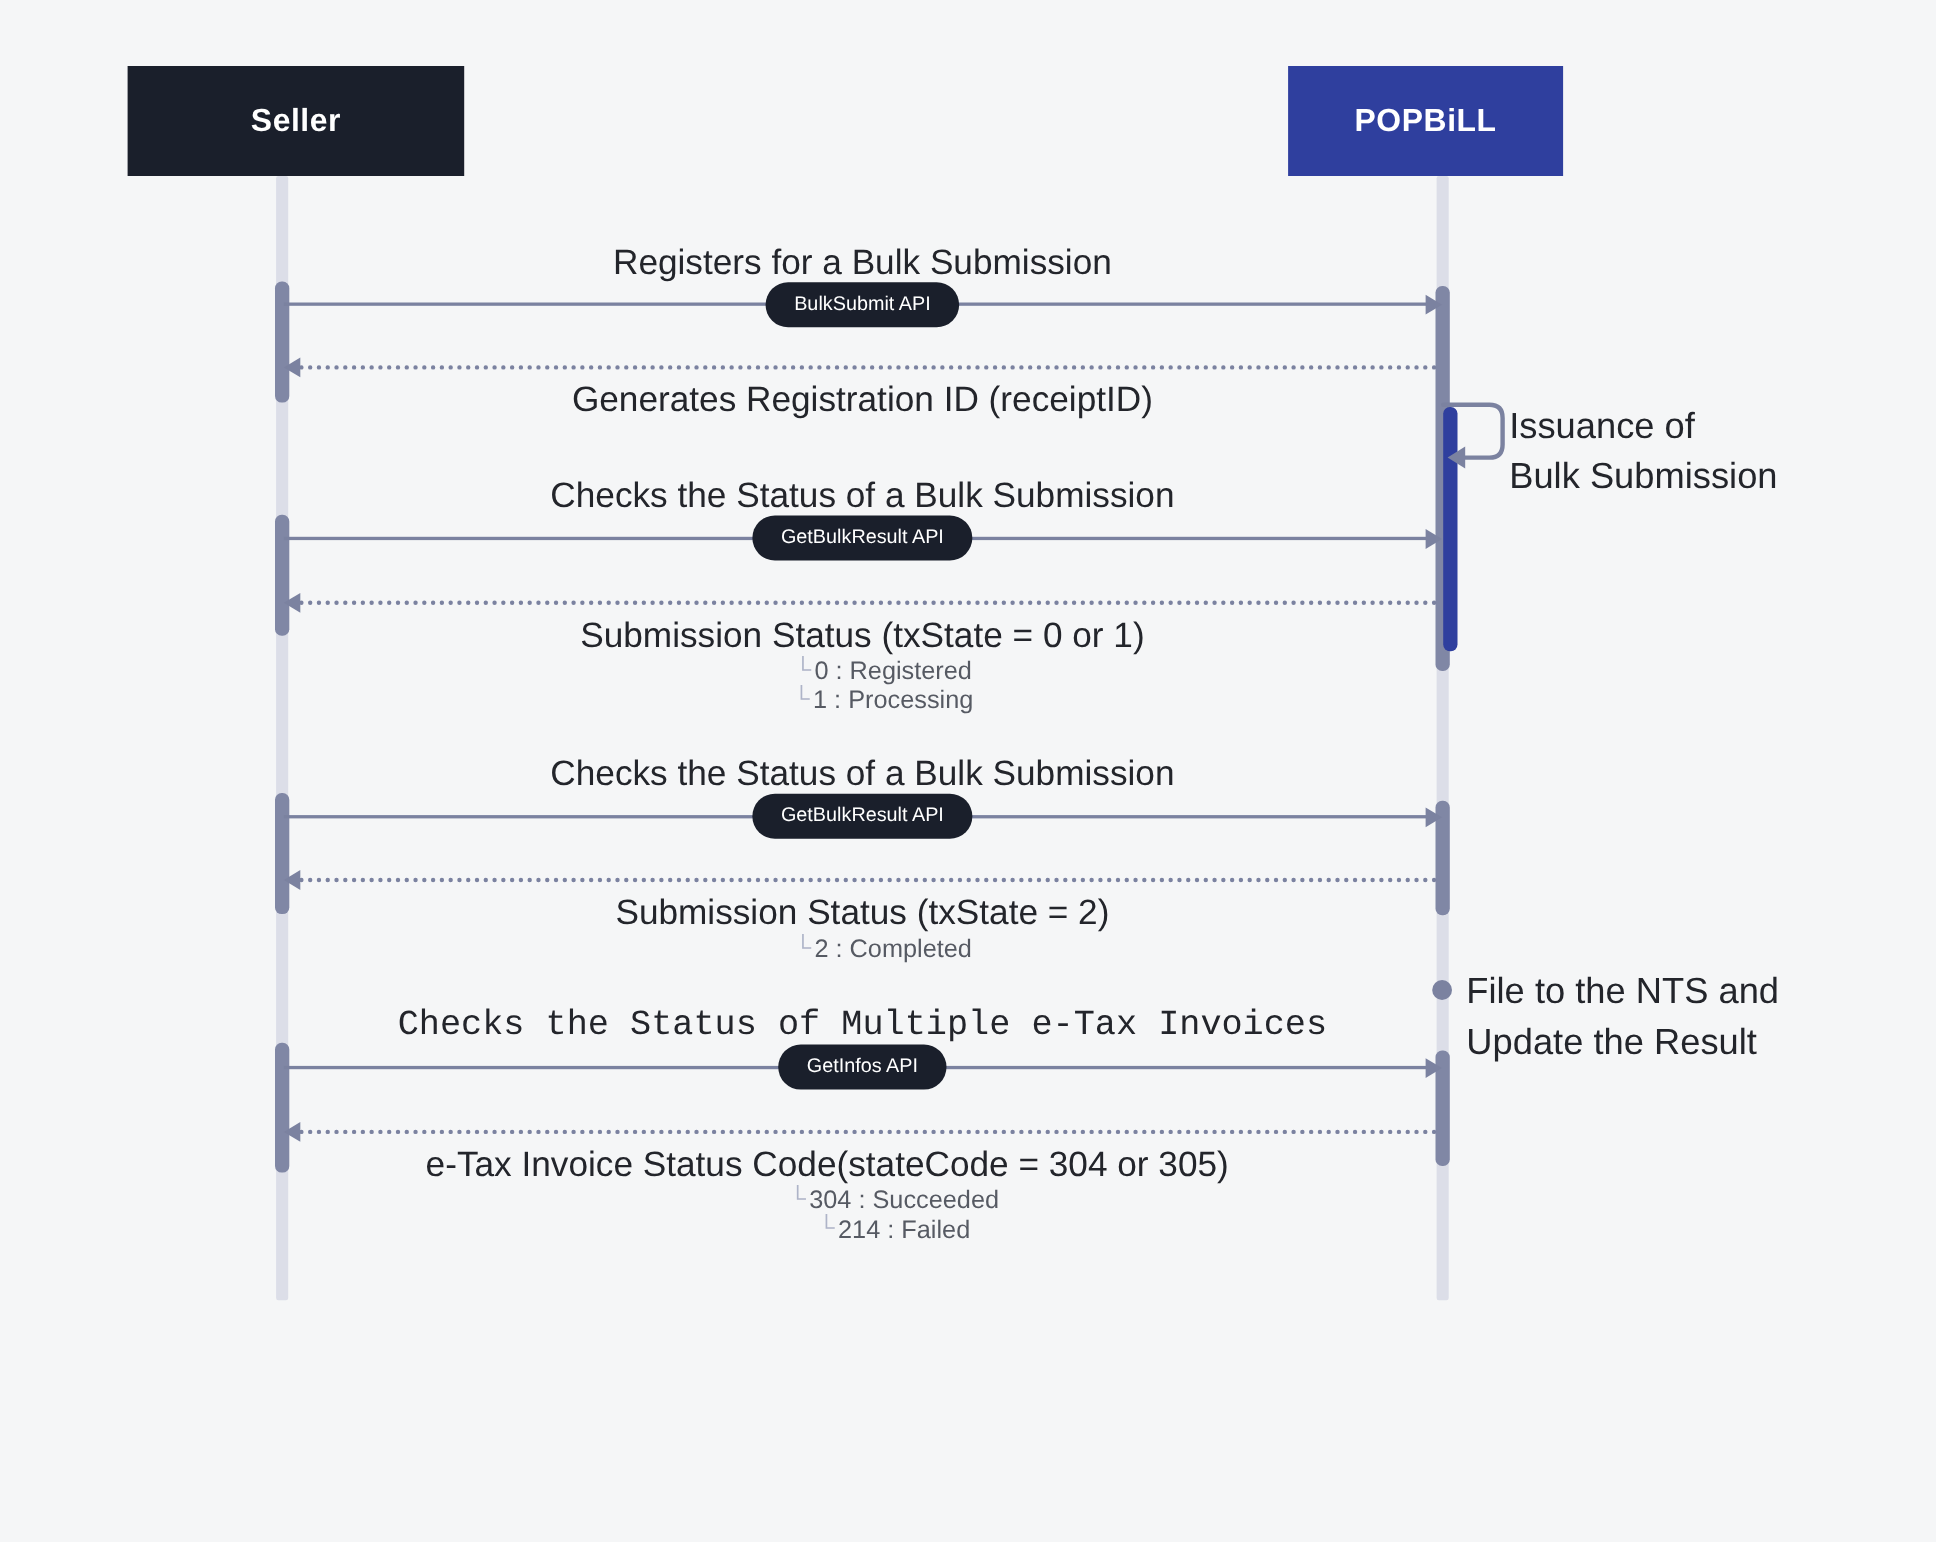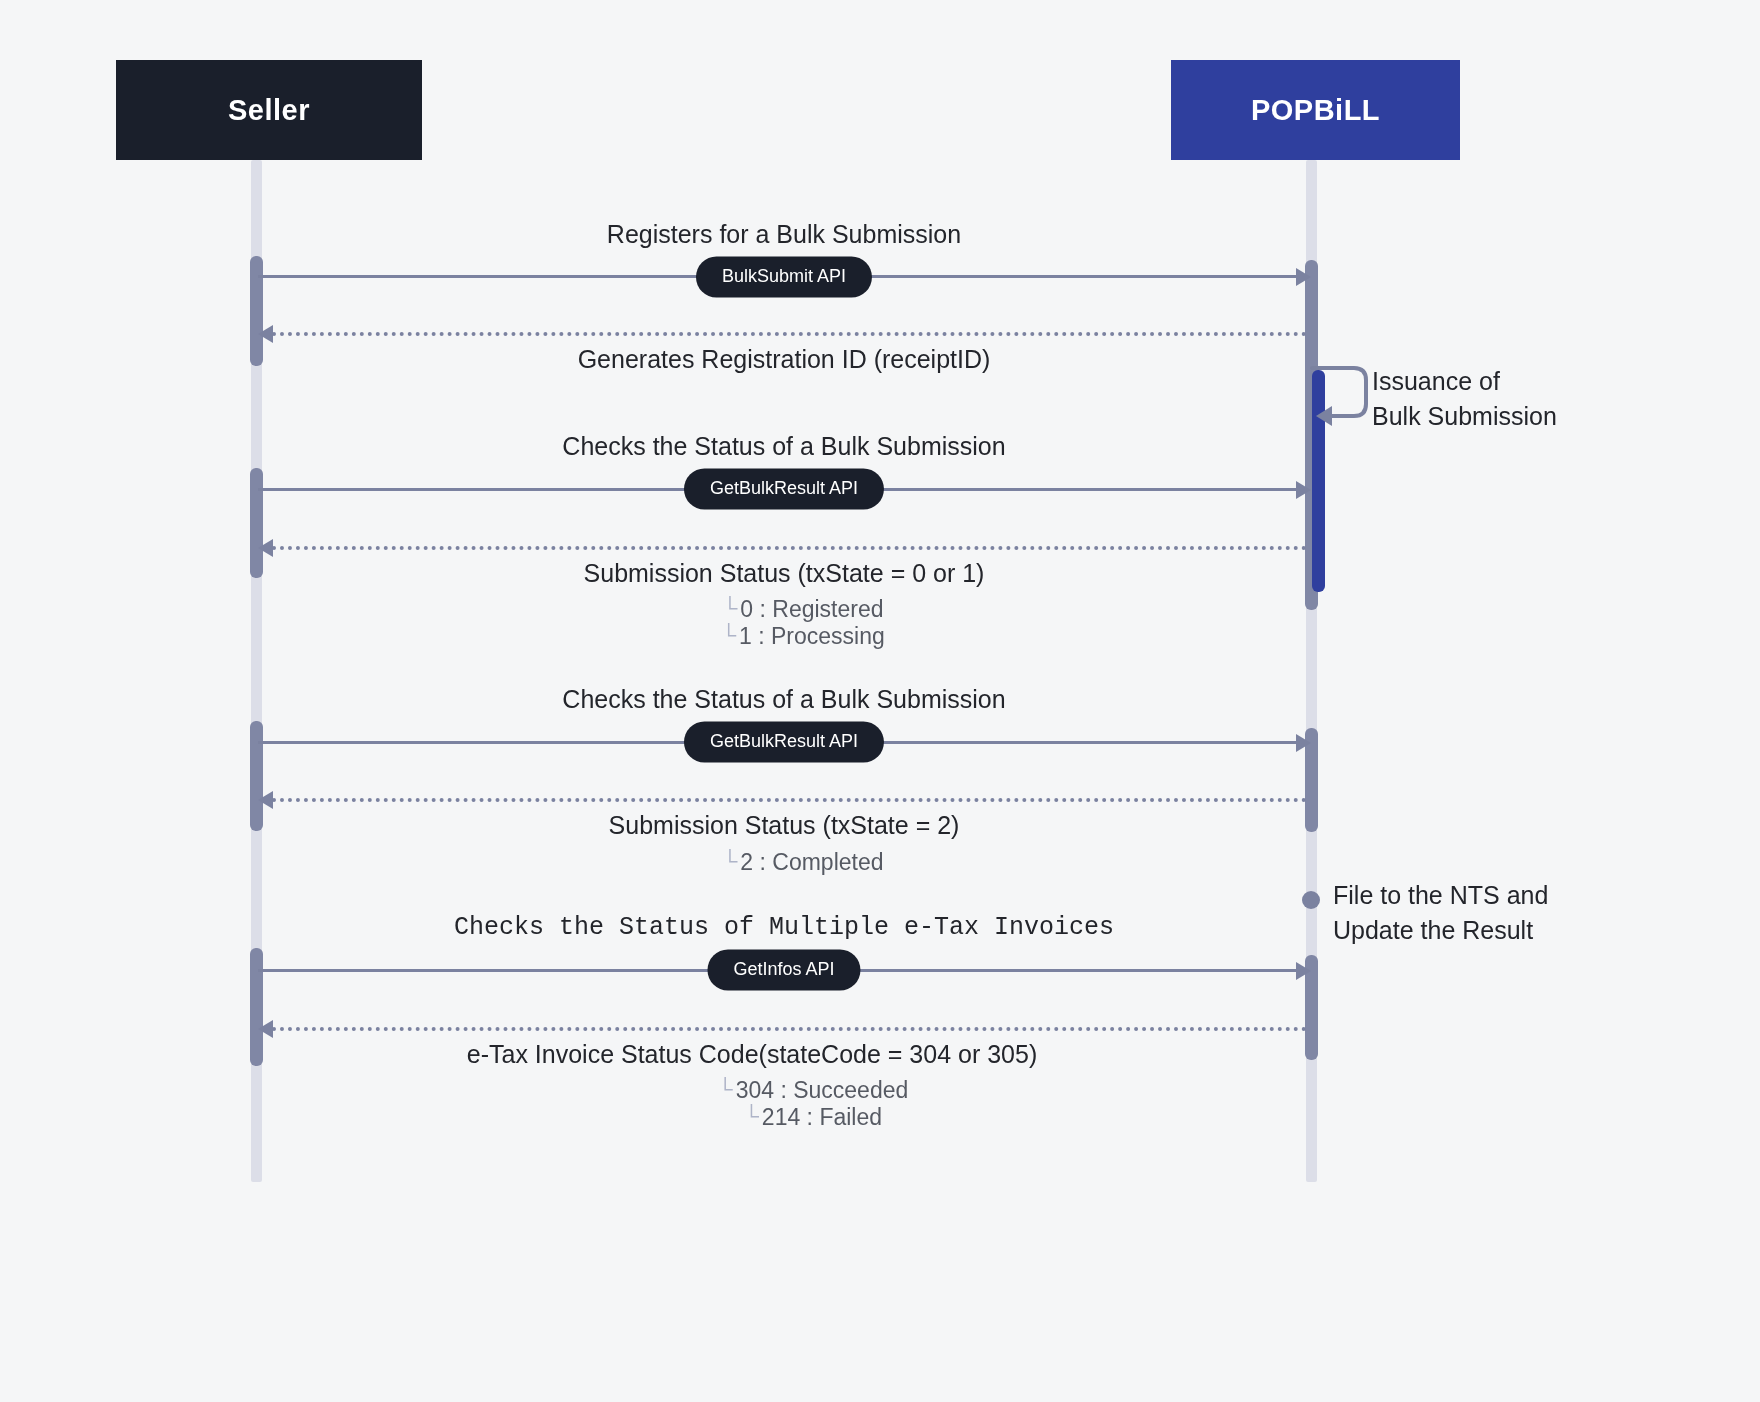--- a/index.html
+++ b/index.html
@@ -34,21 +34,21 @@
   .actor-seller {
     left: 116px;
     top: 60px;
     width: 306px;
     height: 100px;
     background: #1a1f2b;
   }
   .actor-popbill {
     left: 1171px;
     top: 60px;
-    width: 289px;
+    width: 250px;
     height: 100px;
     background: #2f3f9e;
   }
 
   
   .lifeline {
     position: absolute;
     width: 11px;
     background: #dcdee8;
     border-radius: 2px;
@@ -93,21 +93,21 @@
   .arrow-left {
     border-top: 9px solid transparent;
     border-bottom: 9px solid transparent;
     border-right: 15px solid #7b82a0;
   }
 
   
   .msg-label {
     position: absolute;
     text-align: center;
-    font-size: 25px;
+    font-size: 32px;
     color: #23252b;
     white-space: nowrap;
     transform: translateX(-50%);
   }
   .sub-label {
     position: absolute;
     font-size: 23px;
     color: #565a63;
     white-space: nowrap;
     transform: translateX(-50%);
@@ -130,21 +130,21 @@
     padding: 10px 26px 12px 26px;
     border-radius: 26px;
     white-space: nowrap;
     transform: translate(-50%, -50%);
     line-height: 1.05;
   }
 
   
   .side-note {
     position: absolute;
-    font-size: 25px;
+    font-size: 33px;
     color: #23252b;
     line-height: 1.38;
     white-space: nowrap;
   }
   .note-dot {
     position: absolute;
     width: 18px;
     height: 18px;
     border-radius: 50%;
     background: #7b82a0;

